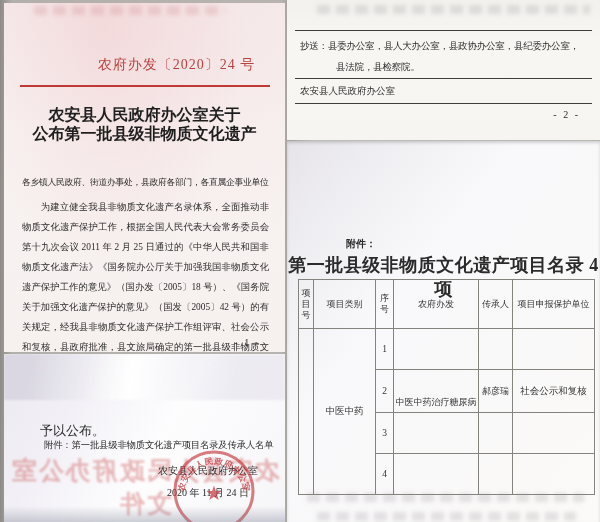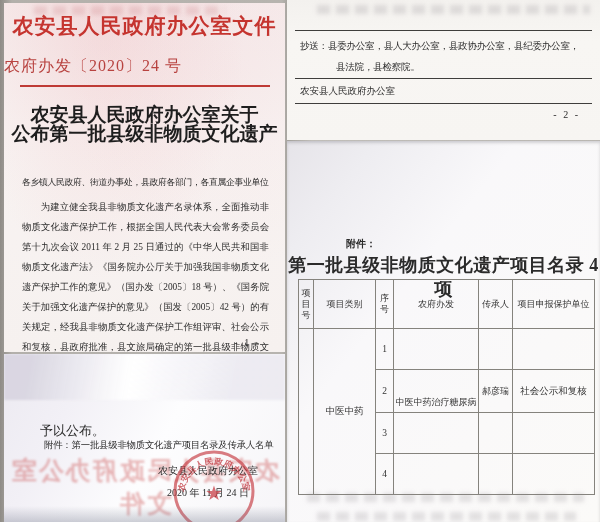--- a/index.html
+++ b/index.html
@@ -10,25 +10,25 @@
   }
   .page{position:absolute;overflow:hidden;}
   
   .p1{left:4px;top:3px;width:281px;height:349px;
       background:
         radial-gradient(ellipse at 35% 6%, rgba(236,170,175,.28), transparent 55%),
         radial-gradient(ellipse at 80% 20%, rgba(240,200,205,.18), transparent 50%),
         linear-gradient(180deg,#f6ecec 0%,#f8f3f2 35%,#f6f1ef 100%);}
   .org-header{position:absolute;top:9px;left:0;width:100%;text-align:center;
       font-size:21px;font-weight:bold;color:#c5342f;letter-spacing:1px;}
-  .doc-number{position:absolute;top:53px;left:0;width:100%;
-      font-size:16px;color:#b84340;letter-spacing:1px;}
+  .doc-number{position:absolute;top:53px;left:0;width:100%;text-align:center;
+      font-size:14px;color:#b84340;letter-spacing:1px;padding-left:32px;}
   .red-rule{position:absolute;top:82px;left:16px;width:250px;height:2px;background:#bf3a35;}
   .doc-title{position:absolute;top:102px;left:0;width:100%;text-align:center;
-      font-size:19px;font-weight:bold;line-height:19px;color:#1e1e1e;}
+      font-size:16px;font-weight:bold;line-height:19px;color:#1e1e1e;}
   .salutation{position:absolute;top:174px;left:18px;width:250px;font-size:8.8px;
       letter-spacing:-.3px;white-space:nowrap;overflow:hidden;}
   .body-par{position:absolute;top:194px;left:18px;width:247px;font-size:9.4px;
       line-height:20px;text-align:justify;text-indent:2em;letter-spacing:0;}
   .pnum1{position:absolute;top:334px;right:24px;font-size:10px;letter-spacing:2px;}
   
   .p2{left:4px;top:354px;width:281px;height:168px;
       background:linear-gradient(118deg,#eceaf1 0%,#f2f0f6 25%,#fdfdfe 55%,#f6f5f8 100%);}
   .p2::after{content:"";position:absolute;left:0;bottom:0;width:100%;height:16px;
       background:linear-gradient(to top, rgba(125,130,148,.38), transparent);}
@@ -74,21 +74,20 @@
   .nowrap{white-space:nowrap;}
   .vbottom{vertical-align:bottom !important;padding-bottom:3px !important;font-size:9px;}
 </style>
 </head>
 <body>
 
 <div class="canvas">
 
   <section class="page p1">
     <div class="smudge pink" style="top:3px;left:30px;right:60px"></div>
-    <div class="org-header">农安县人民政府办公室文件</div>
     <div class="doc-number">农府办发〔2020〕24 号</div>
     <div class="red-rule"></div>
     <div class="doc-title">
       <div>农安县人民政府办公室关于</div>
       <div>公布第一批县级非物质文化遗产</div>
     </div>
     <div class="salutation">各乡镇人民政府、街道办事处，县政府各部门，各直属企事业单位：</div>
     <div class="body-par">为建立健全我县非物质文化遗产名录体系，全面推动非物质文化遗产保护工作，根据全国人民代表大会常务委员会第十九次会议 2011 年 2 月 25 日通过的《中华人民共和国非物质文化遗产法》《国务院办公厅关于加强我国非物质文化遗产保护工作的意见》（国办发〔2005〕18 号）、《国务院关于加强文化遗产保护的意见》（国发〔2005〕42 号）的有关规定，经我县非物质文化遗产保护工作组评审、社会公示和复核，县政府批准，县文旅局确定的第一批县级非物质文化遗产项目共计 4 项，代表性传承人共计 4 人，</div>
     <div class="pnum1">- 1 -</div>
   </section>

